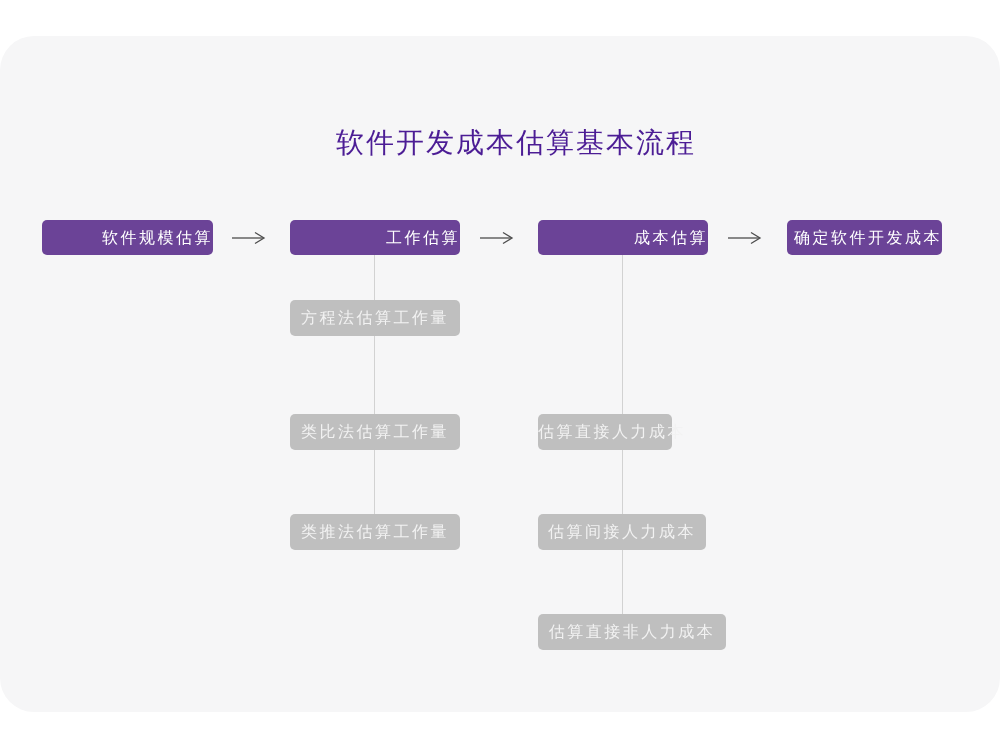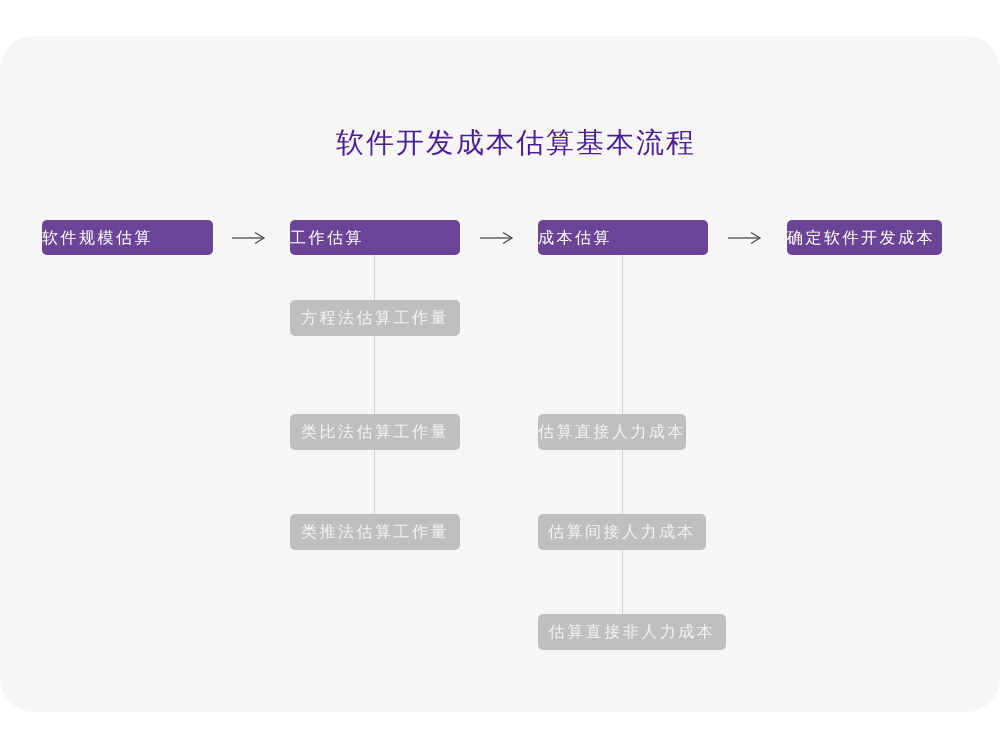--- a/index.html
+++ b/index.html
@@ -14,21 +14,21 @@
     background:#F6F6F7; border-radius:34px;
   }
   .title {
     position:absolute; left:16px; top:88px; width:100%;
     text-align:center; font-size:28px; letter-spacing:2px;
     color:#4c1d95; white-space:nowrap;
   }
   .stage {
     position:absolute; top:184px; height:35px; line-height:35px;
     background:#6B4397; color:#FFFFFF; border-radius:5px;
-    font-size:16px; letter-spacing:2.5px; text-align:left; white-space:nowrap;
+    font-size:16px; letter-spacing:2.5px; text-align:right; white-space:nowrap;
   }
   .sub {
     position:absolute; height:36px; line-height:36px;
     background:#BFBFBF; color:#F2F2F2; border-radius:5px;
     font-size:16px; letter-spacing:2.5px; text-align:center; white-space:nowrap;
   }
   .vline { position:absolute; width:1px; background:#D2D2D2; }
   .arrow { position:absolute; top:195px; width:40px; height:14px; }
 </style>
 </head>
@@ -57,18 +57,18 @@
     </svg>
     <svg class="arrow" style="left:726px" viewBox="0 0 40 14">
       <line x1="2" y1="7" x2="33" y2="7" stroke="#4D4D4D" stroke-width="1.3"></line>
       <polyline points="25,1.5 34,7 25,12.5" fill="none" stroke="#4D4D4D" stroke-width="1.3"></polyline>
     </svg>
 
     <div class="sub" style="left:290px; top:264px; width:170px">方程法估算工作量</div>
     <div class="sub" style="left:290px; top:378px; width:170px">类比法估算工作量</div>
     <div class="sub" style="left:290px; top:478px; width:170px">类推法估算工作量</div>
 
-    <div class="sub" style="left:538px; top:378px; width:148px">估算直接人力成本</div>
+    <div class="sub" style="left:538px; top:378px; width:134px">估算直接人力成本</div>
     <div class="sub" style="left:538px; top:478px; width:168px">估算间接人力成本</div>
     <div class="sub" style="left:538px; top:578px; width:188px">估算直接非人力成本</div>
 
   </div>
 </div>
 
 </body></html>

